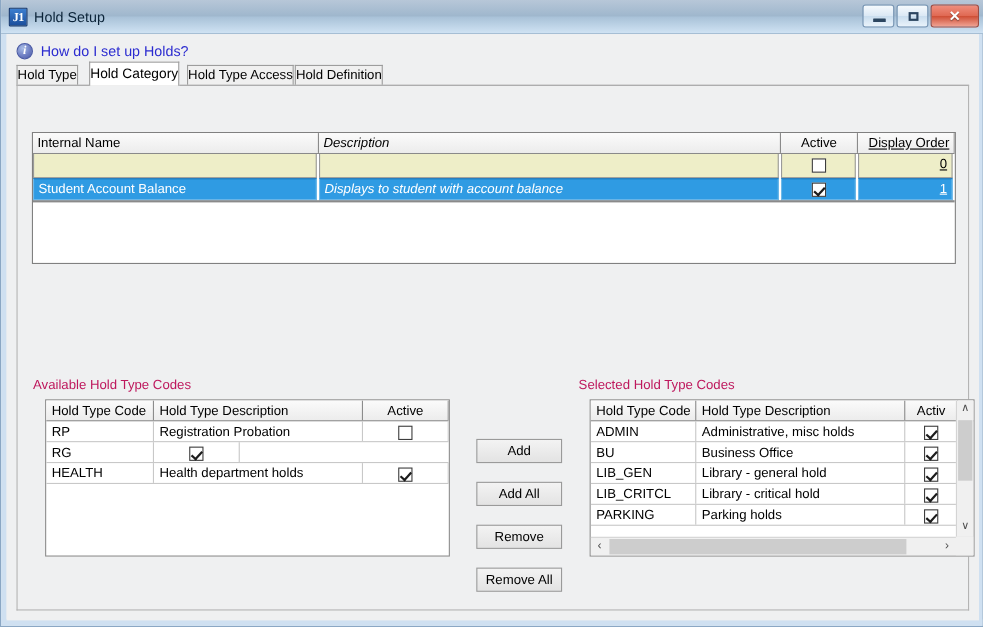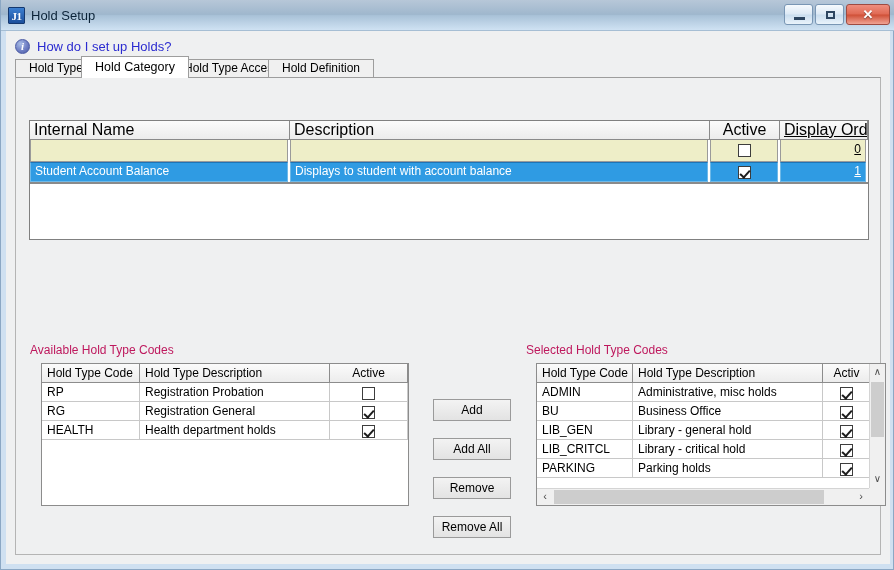--- a/index.html
+++ b/index.html
@@ -160,21 +160,21 @@
   .tab {
     position: absolute;
     bottom: 0;
     height: 19px;
     box-sizing: border-box;
     border: 1px solid #9d9d9d;
     border-bottom: none;
     background: #f0f0f0;
     font-size: 12px;
     line-height: 17px;
-    padding: 0 13px;
+    padding: 0 0;
     white-space: nowrap;
     cursor: default;
     color: #000;
   }
   .tab.active {
     height: 22px;
     background: #ffffff;
     border-color: #9d9d9d;
     z-index: 5;
     line-height: 20px;
@@ -209,21 +209,21 @@
     box-sizing: border-box;
   }
   .mg-head {
     top: 0; height: 19px;
     background: #f0f0f0;
     border-bottom: 1px solid #8a8a8a;
   }
   .mg-head .cell {
     background: linear-gradient(to bottom,#fbfbfb 0%, #ececec 100%);
     border-right: 1px solid #8a8a8a;
-    font-size: 16px;
+    font-size: 12px;
     line-height: 18px;
     padding: 0 4px;
     box-sizing: border-box;
     white-space: nowrap;
     overflow: hidden;
   }
   .mg-edit { top: 19px; height: 22px; }
   .mg-edit .cell {
     background: #eeeec8;
     border: 1px solid #9a9a9a;
@@ -249,21 +249,21 @@
     box-sizing: border-box;
     white-space: nowrap;
     overflow: hidden;
   }
   .mg-sel-underline {
     position: absolute;
     left: 0; right: 0; top: 61px; height: 2px;
     background: #8a8a8a;
   }
   .c-name  { width: 260px; }
-  .c-desc  { width: 420px; }
+  .c-desc  { width: 420px; font-style: italic; }
   .c-act   { width: 70px; text-align: center; }
   .c-ord   { width: 88px; text-align: right; text-decoration: underline; }
   .mg-edit .c-name { width: 258px; }
   .mg-edit .c-desc { width: 418px; }
   .mg-edit .c-act  { width: 68px; }
   .mg-edit .c-ord  { width: 86px; }
   .mg-sel .c-name { width: 258px; }
   .mg-sel .c-desc { width: 418px; }
   .mg-sel .c-act  { width: 68px; }
   .mg-sel .c-ord  { width: 86px; }
@@ -493,21 +493,20 @@
           <div class="h av-c3" style="text-align:center;">Active</div>
         </div>
 
         <div class="st-row">
           <div class="d av-c1">RP</div>
           <div class="d av-c2">Registration Probation</div>
           <div class="d av-c3 ctr"><span class="chk"></span></div>
         </div>
         <div class="st-row">
           <div class="d av-c1">RG</div>
-          <div class="d av-c2">Registration General</div>
           <div class="d av-c3 ctr"><span class="chk on"></span></div>
         </div>
         <div class="st-row">
           <div class="d av-c1">HEALTH</div>
           <div class="d av-c2">Health department holds</div>
           <div class="d av-c3 ctr"><span class="chk on"></span></div>
         </div>
       </div>
 
       <div class="mid-btn" id="btn-add">Add</div>

